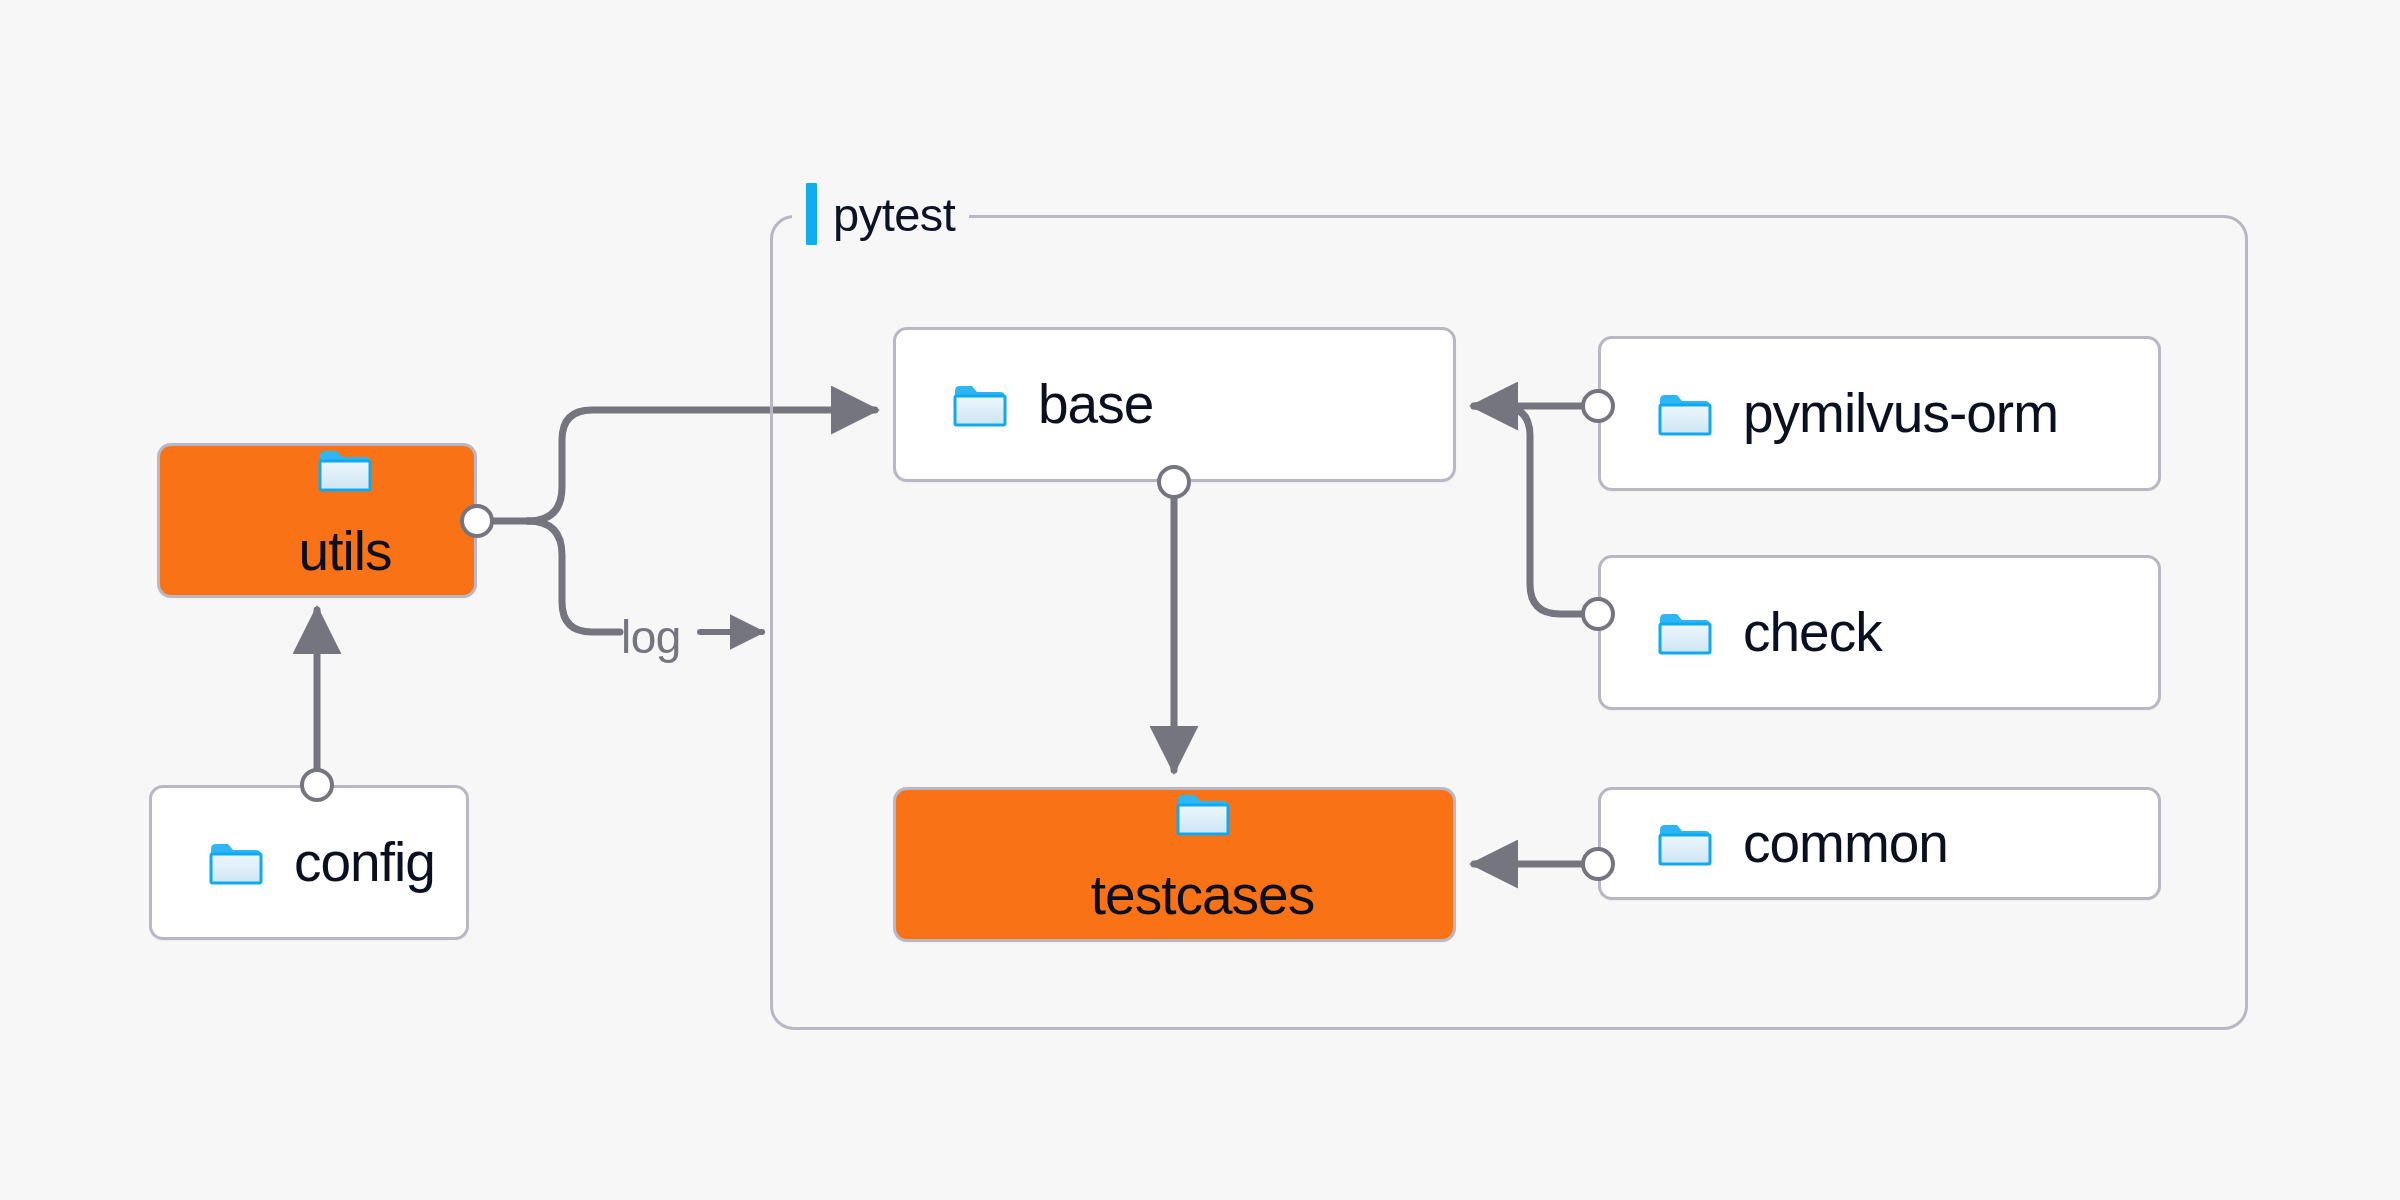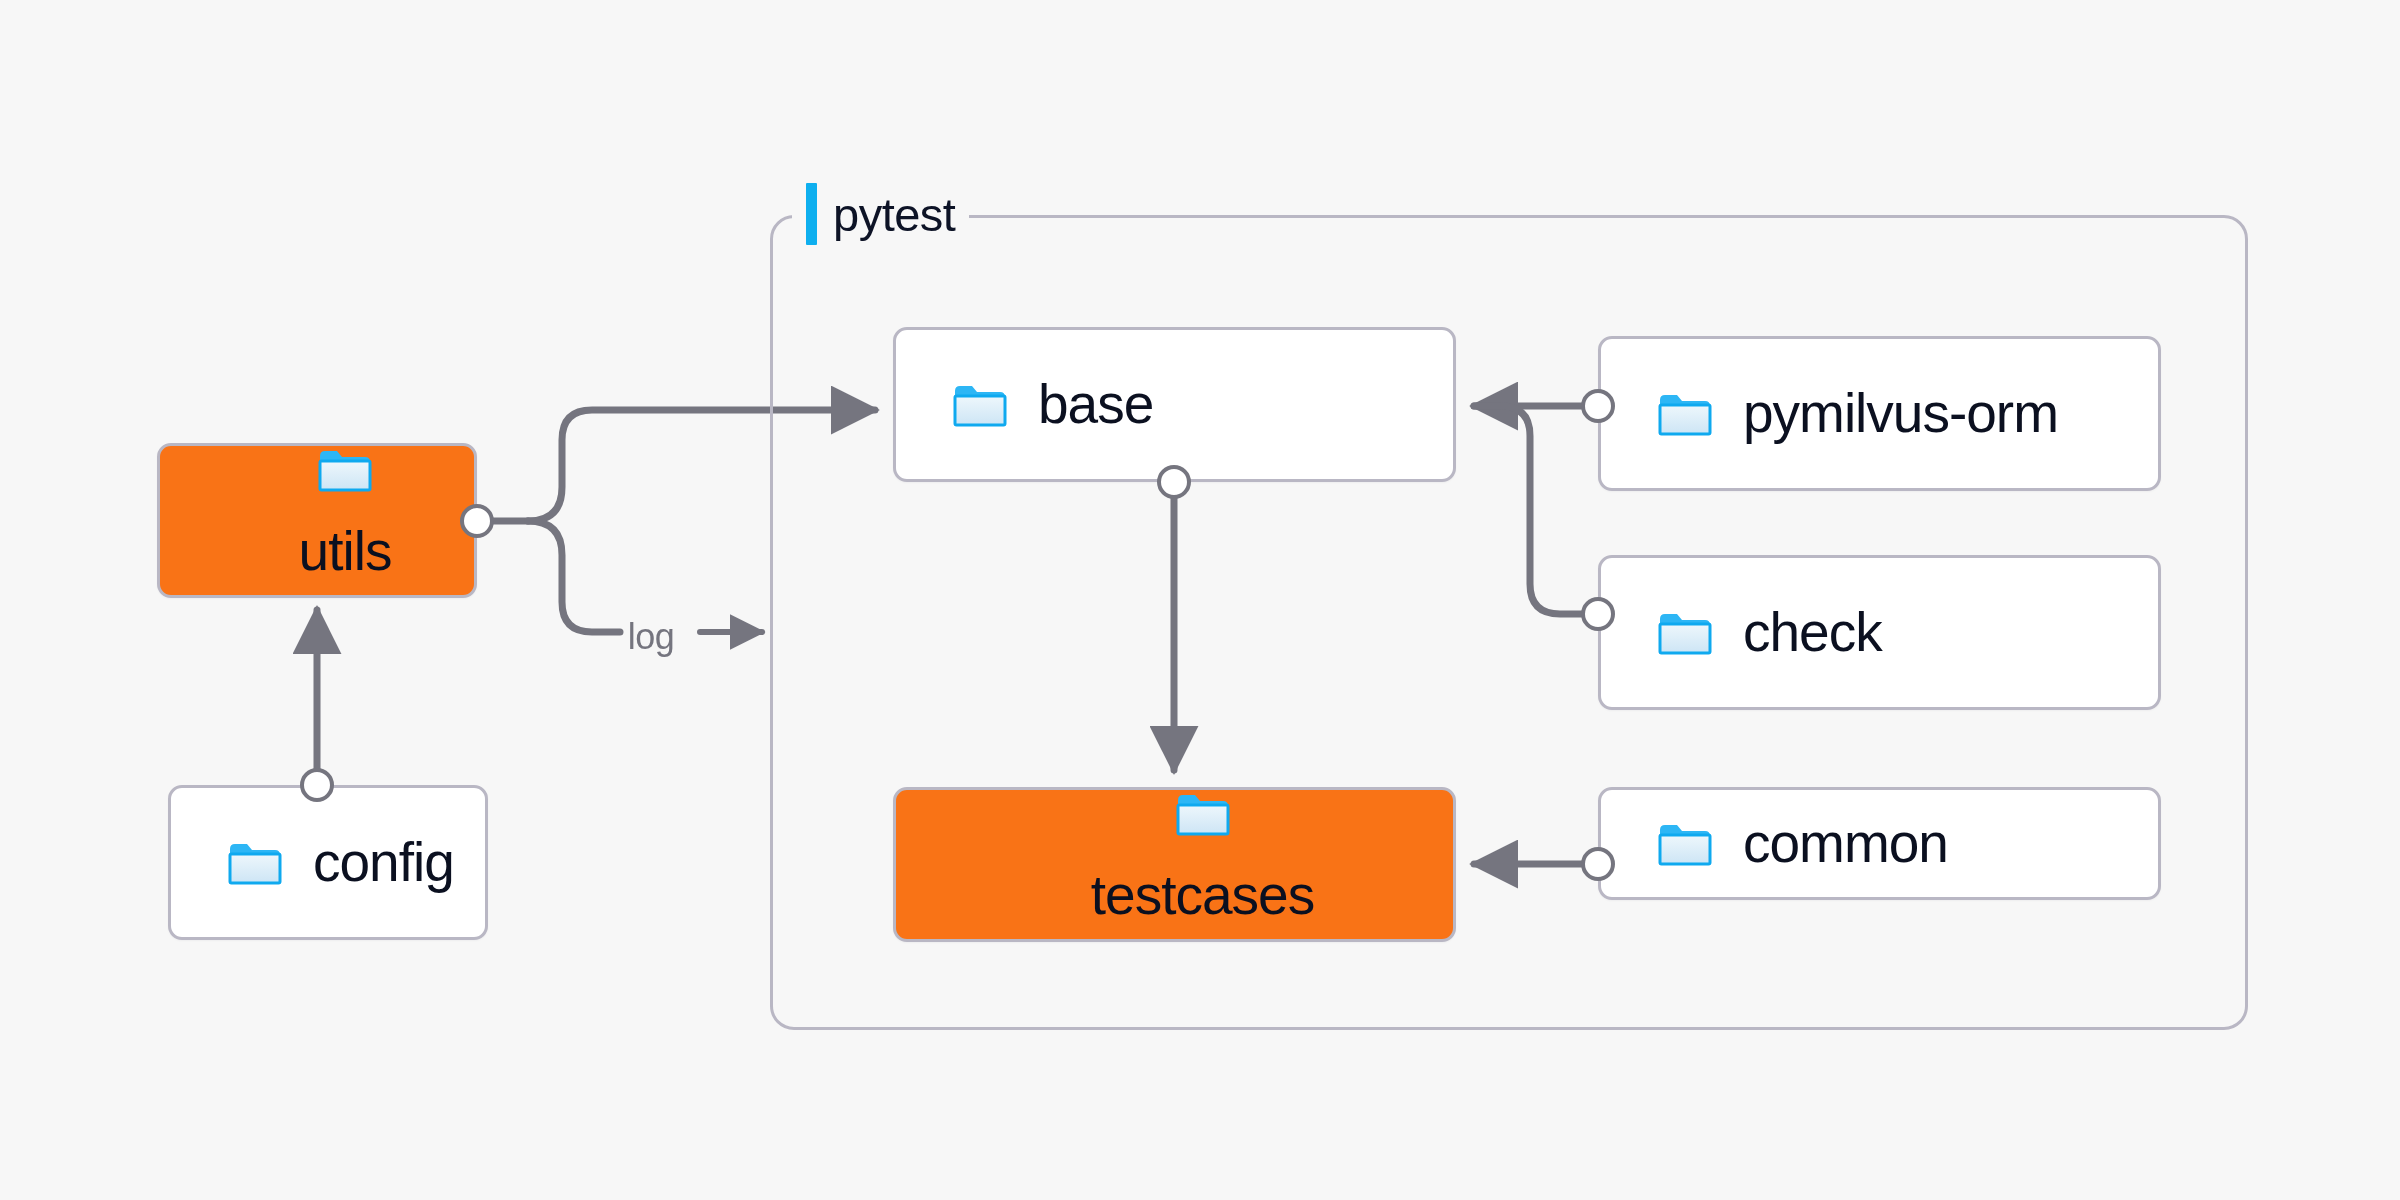--- a/index.html
+++ b/index.html
@@ -74,21 +74,21 @@
     position: absolute;
     width: 34px; height: 34px;
     border: 4px solid #75757f;
     border-radius: 50%;
     background: #ffffff;
     transform: translate(-50%, -50%);
   }
 
   .edge-label {
     position: absolute;
-    font-size: 36px;
+    font-size: 46px;
     color: #75757f;
     letter-spacing: -0.5px;
     transform: translate(-50%, -50%);
     white-space: nowrap;
   }
 </style>
 </head>
 <body style="background: rgb(247, 247, 247);">
 
 <div id="stage" style="background: rgb(247, 247, 247);">
@@ -137,21 +137,21 @@
   </div>
 
   <div class="node" id="node-utils" style="left: 157px; top: 443px; width: 320px; height: 155px; background: #f97316; border-color: rgb(185, 183, 196); flex-direction: column;">
     <svg class="folder-icon" width="56" height="48" viewBox="0 0 56 48" xmlns="http://www.w3.org/2000/svg">
         <path d="M3 10 Q3 5 8 5 L20 5 L25 11 L48 11 Q53 11 53 16 L53 18 L3 18 Z" fill="#2db6f5"></path>
         <rect x="3" y="15" width="50" height="29" rx="1.5" fill="url(#folderBody)" stroke="#0fa9ef" stroke-width="3"></rect>
       </svg>
     <span class="node-label" style="color: rgb(11, 16, 32);">utils</span>
   </div>
 
-  <div class="node" id="node-config" style="left: 168px; top: 785px; width: 320px; height: 155px; background: rgb(255, 255, 255); border-color: rgb(185, 183, 196);">
+  <div class="node" id="node-config" style="left: 149px; top: 785px; width: 320px; height: 155px; background: rgb(255, 255, 255); border-color: rgb(185, 183, 196);">
     <svg class="folder-icon" width="56" height="48" viewBox="0 0 56 48" xmlns="http://www.w3.org/2000/svg">
         <path d="M3 10 Q3 5 8 5 L20 5 L25 11 L48 11 Q53 11 53 16 L53 18 L3 18 Z" fill="#2db6f5"></path>
         <rect x="3" y="15" width="50" height="29" rx="1.5" fill="url(#folderBody)" stroke="#0fa9ef" stroke-width="3"></rect>
       </svg>
     <span class="node-label" style="color: rgb(11, 16, 32);">config</span>
   </div>
 
   <div class="node" id="node-base" style="left: 893px; top: 327px; width: 563px; height: 155px; background: rgb(255, 255, 255); border-color: rgb(185, 183, 196);">
     <svg class="folder-icon" width="56" height="48" viewBox="0 0 56 48" xmlns="http://www.w3.org/2000/svg">
         <path d="M3 10 Q3 5 8 5 L20 5 L25 11 L48 11 Q53 11 53 16 L53 18 L3 18 Z" fill="#2db6f5"></path>

